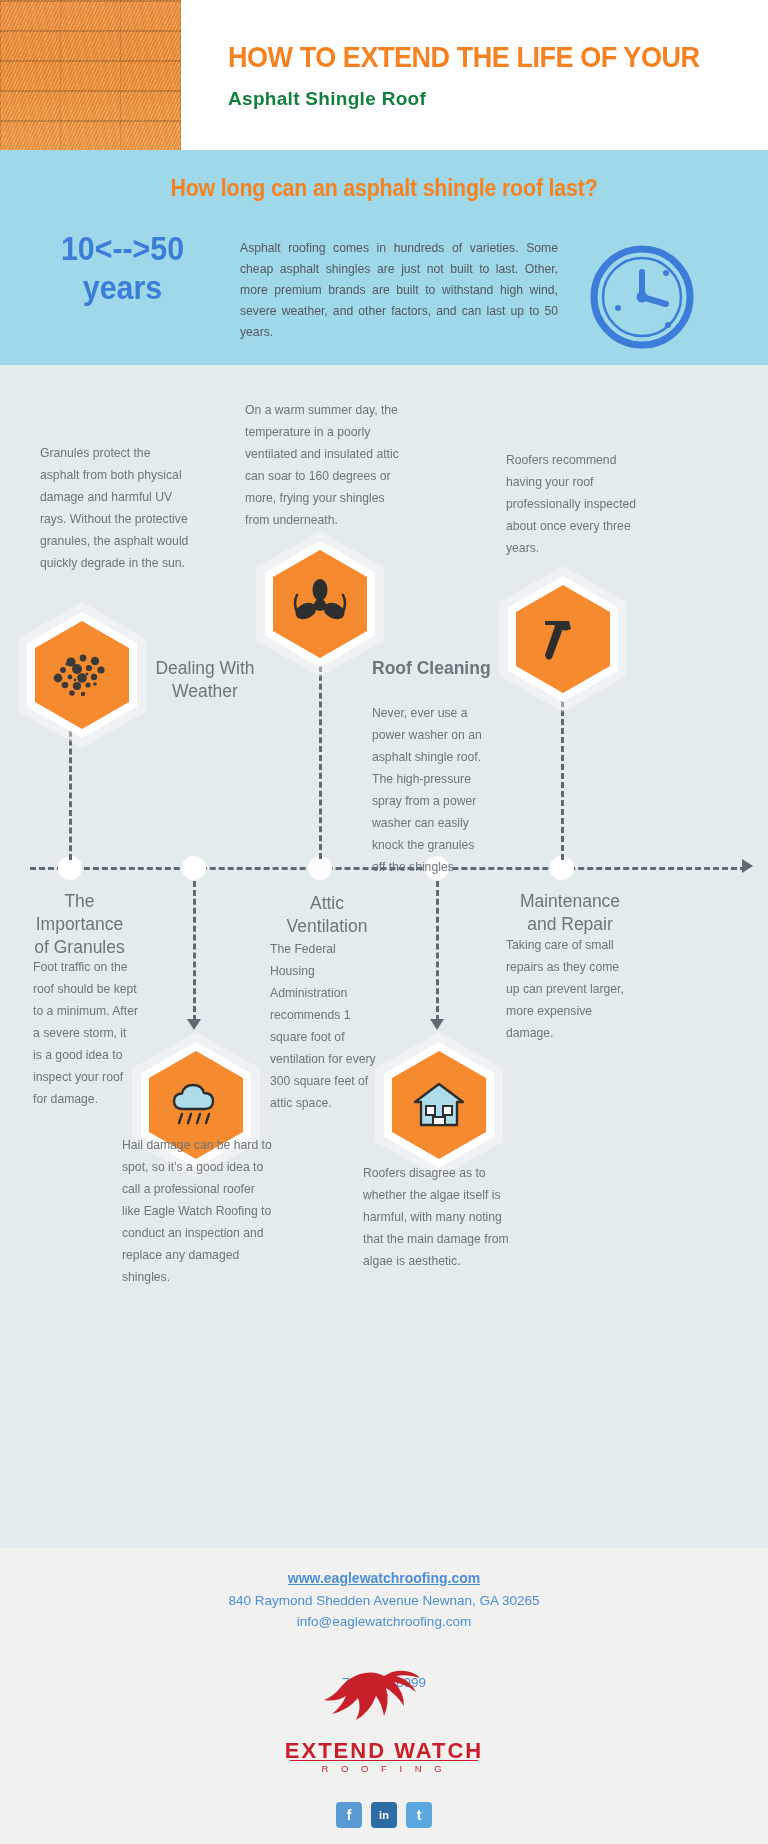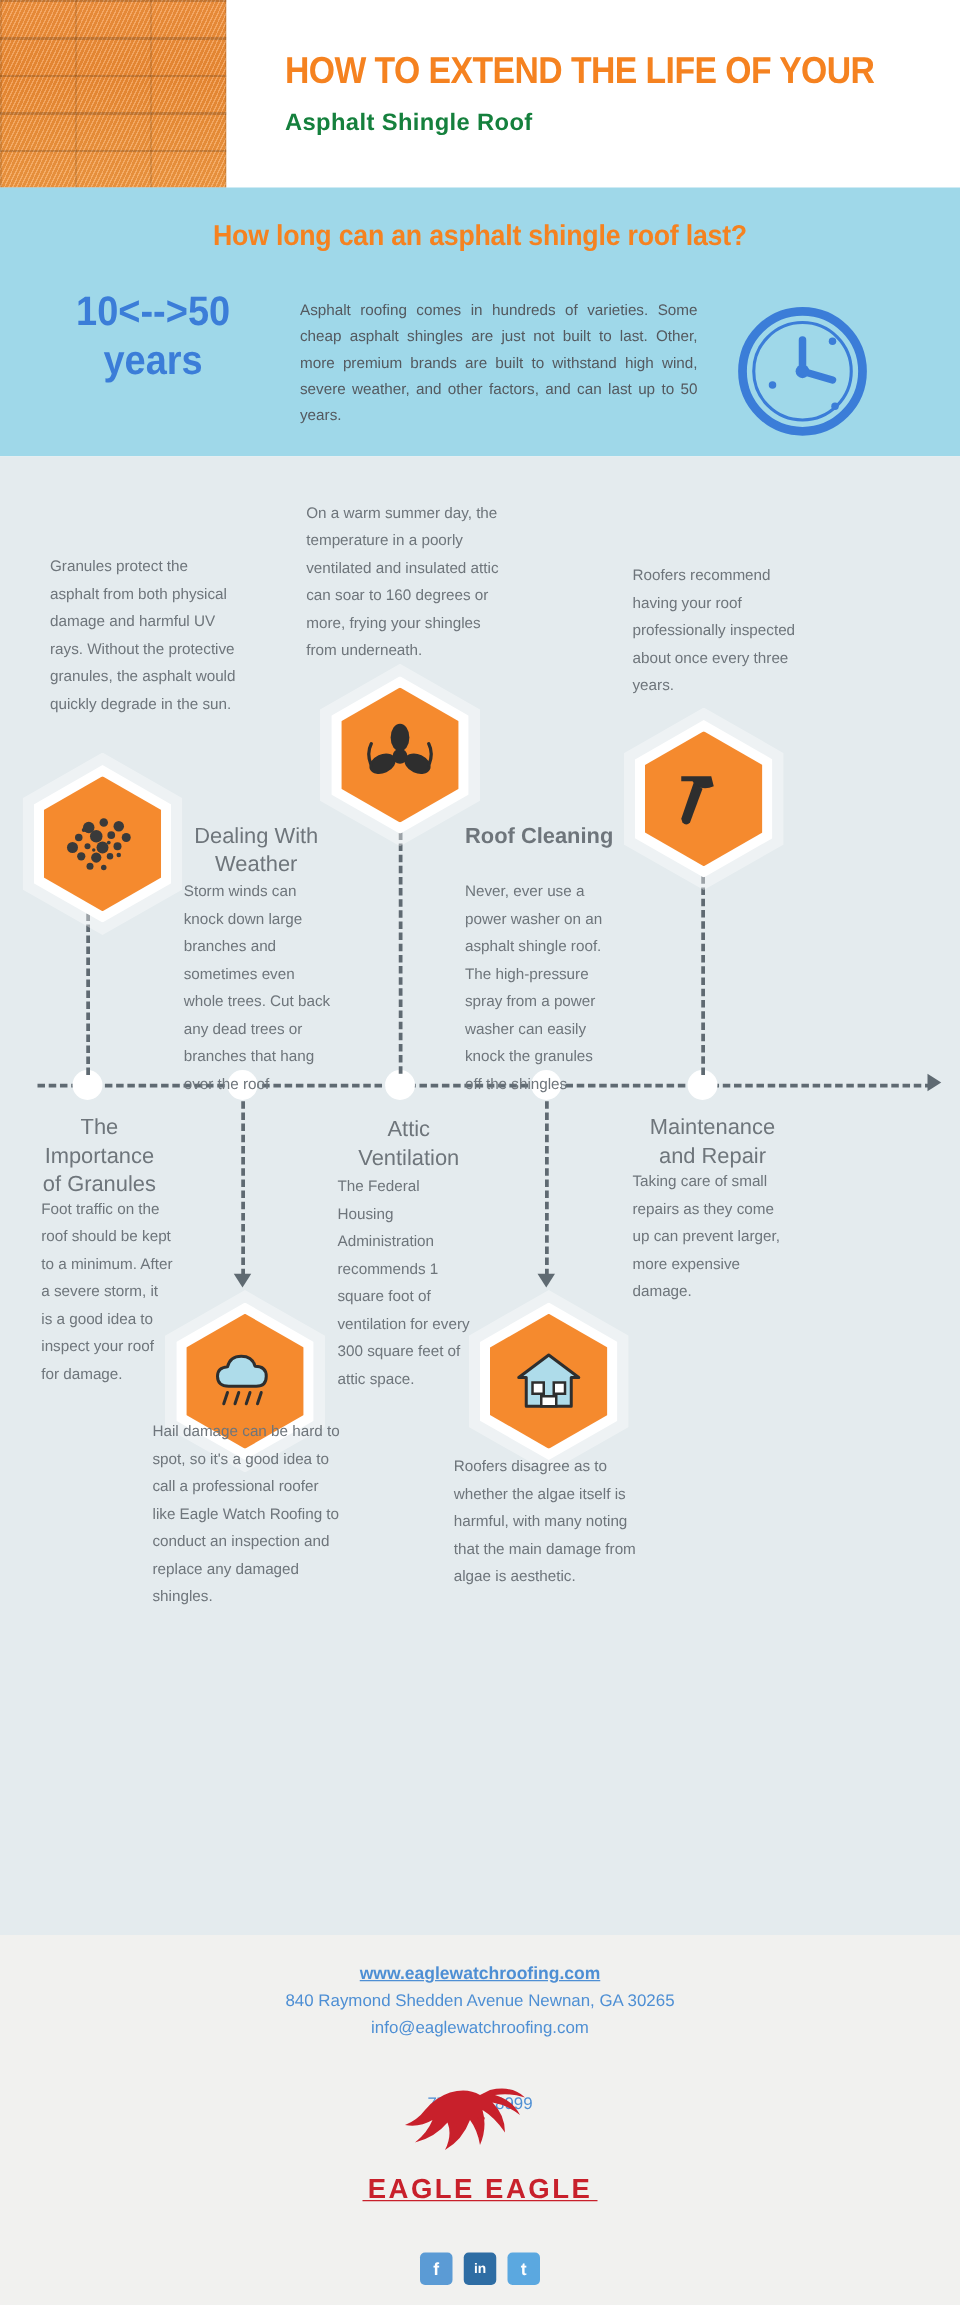--- a/index.html
+++ b/index.html
@@ -225,21 +225,20 @@
         <svg width="54" height="54" viewBox="0 0 54 54">
           <g fill="#2E2E2E">
             <path d="M9 9 L33 9 L35 17 Q28 20 21 17 L18 13 L9 13 Z"></path>
             <path d="M19 14 L26 19 L16 46 Q13 49 10 46 L9 43 Z"></path>
           </g>
         </svg>
       </div>
     </div>
 
     <div class="sec-title" style="left:145px; top:292px; width:120px; text-align:center;">Dealing With<br>Weather</div>
-    <div class="sec-body" style="left:147px; top:338px; width:118px;">Storm winds can knock down large branches and sometimes even whole trees. Cut back any dead trees or branches that hang over the roof</div>
 
     <div class="sec-title" style="left:372px; top:292px; width:140px;font-weight:bold;">Roof Cleaning</div>
     <div class="sec-body" style="left:372px; top:338px; width:118px;">Never, ever use a power washer on an asphalt shingle roof. The high-pressure spray from a power washer can easily knock the granules off the shingles</div>
 
     <div class="sec-title" style="left:22px; top:525px; width:115px; text-align:center;">The<br>Importance<br>of Granules</div>
     <div class="sec-body" style="left:33px; top:592px; width:105px;">Foot traffic on the roof should be kept to a minimum. After a severe storm, it is a good idea to inspect your roof for damage.</div>
 
     <div class="sec-title" style="left:272px; top:527px; width:110px; text-align:center;">Attic<br>Ventilation</div>
     <div class="sec-body" style="left:270px; top:574px; width:112px;">The Federal Housing Administration recommends 1 square foot of ventilation for every 300 square feet of attic space.</div>
 
@@ -287,22 +286,23 @@
     <div class="f-line" style="top:66px;">info@eaglewatchroofing.com</div>
     <div class="f-line" style="top:87px;margin-top:40px;">770-254-8999</div>
 
     <div class="logo-wrap">
       <svg width="160" height="66" viewBox="0 0 160 66" style="position:absolute;left:304px;top:0;">
         <g fill="#C8202B">
           <path d="M80 8 Q70 2 56 6 Q44 10 36 20 Q30 28 20 32 Q32 34 42 28 Q38 38 28 46 Q44 42 54 30 Q58 40 52 52 Q66 44 72 28 Q78 36 80 48 Q86 34 82 20 Q92 26 100 38 Q100 24 90 14 Q102 16 112 24 Q106 12 92 8 Q104 6 116 10 Q106 0 88 4 Z"></path>
           <path d="M78 26 L84 26 L81 34 Z"></path>
         </g>
       </svg>
-      <div class="logo-text">EAGLE EAGLE</div>
+      <div class="logo-text">EXTEND WATCH</div>
       <div class="logo-rule"></div>
+      <div class="logo-sub">R O O F I N G</div>
     </div>
 
     <div class="social" style="left:336px; background:#5B9BD5;">f</div>
     <div class="social" style="left:371px; background:#2E6DA4; font-size:11px;">in</div>
     <div class="social" style="left:406px; background:#5BA8E0;">t</div>
   </div>
 
 </div>
 
 </body></html>

